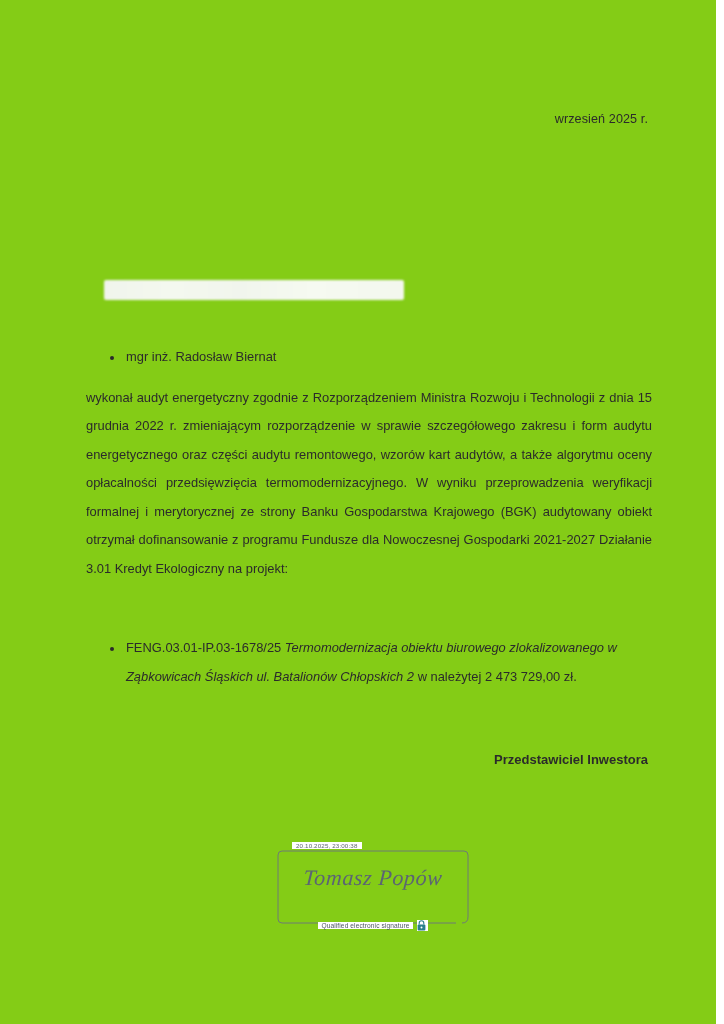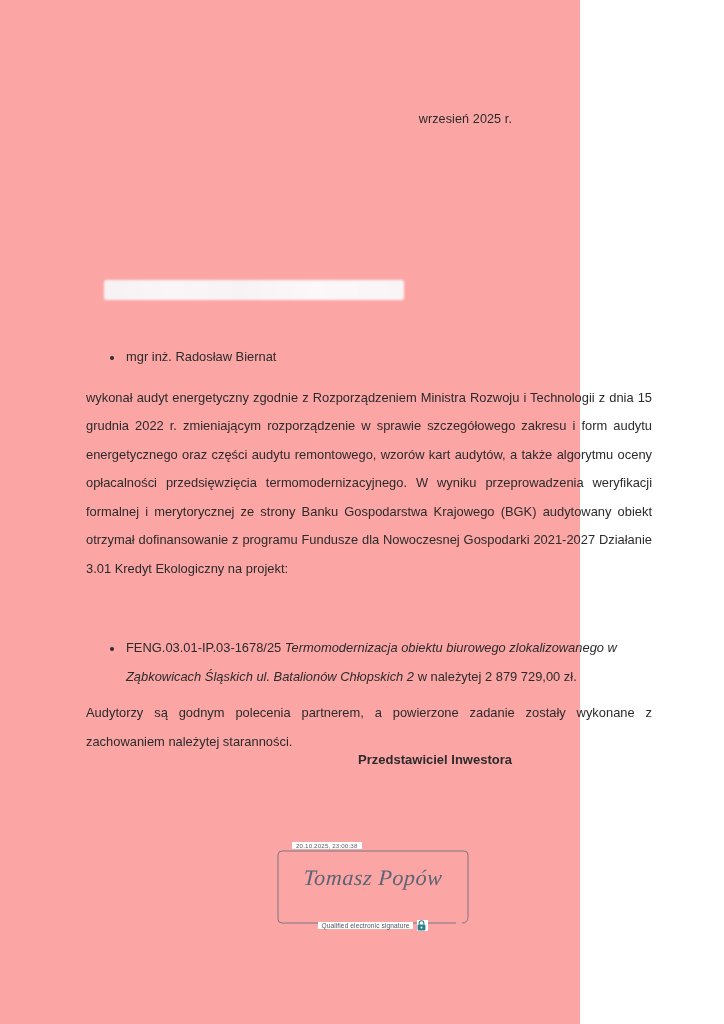--- a/index.html
+++ b/index.html
@@ -13,23 +13,23 @@
     height: 1024px;
     position: relative;
     font-family: "Liberation Sans", sans-serif;
     color: #231f20;
     overflow: hidden;
   }
 
   .page {
     position: absolute;
     left: 0; top: 0;
-    width: 580px;
+    width: 716px;
     height: 1024px;
-    background: #fca5a5;
+    background: #84cc16;
     box-sizing: border-box;
   }
 
   
   .date-line {
     position: absolute;
     right: 68px;
     top: 112px;
     font-size: 12.6px;
     letter-spacing: 0.1px;
@@ -209,27 +209,26 @@
     </ul>
 
     <div class="spacer-12"></div>
 
     <p class="para">wykonał audyt energetyczny zgodnie z Rozporządzeniem Ministra Rozwoju i Technologii z dnia 15 grudnia 2022 r. zmieniającym rozporządzenie w sprawie szczegółowego zakresu i form audytu energetycznego oraz części audytu remontowego, wzorów kart audytów, a także algorytmu oceny opłacalności przedsięwzięcia termomodernizacyjnego. W wyniku przeprowadzenia weryfikacji formalnej i merytorycznej ze strony Banku Gospodarstwa Krajowego (BGK) audytowany obiekt otrzymał dofinansowanie z programu Fundusze dla Nowoczesnej Gospodarki 2021-2027 Działanie 3.01 Kredyt Ekologiczny na projekt:</p>
 
     <div class="spacer-8"></div>
 
     <ul class="bullets">
       <li class="proj">
-        <span>FENG.03.01-IP.03-1678/25</span><span>&nbsp;</span><span class="ital">Termomodernizacja obiektu biurowego zlokalizowanego w Ząbkowicach Śląskich ul. Batalionów Chłopskich 2</span><span>&nbsp;</span><span>w należytej</span><span>&nbsp;</span><span>2 879 729,00 zł.</span>
+        <span>FENG.03.01-IP.03-1678/25</span><span>&nbsp;</span><span class="ital">Termomodernizacja obiektu biurowego zlokalizowanego w Ząbkowicach Śląskich ul. Batalionów Chłopskich 2</span><span>&nbsp;</span><span>w należytej</span><span>&nbsp;</span><span>2 473 729,00 zł.</span>
       </li>
     </ul>
 
     <div class="spacer-8"></div>
 
-    <p class="para">Audytorzy są godnym polecenia partnerem, a powierzone zadanie zostały wykonane z zachowaniem należytej staranności.</p>
 
   </div>
 
   <div class="rep-label">Przedstawiciel Inwestora</div>
 
   <div class="esign">
 
     <svg class="esign-frame" viewBox="0 0 194 76" preserveAspectRatio="none">
       <path d="M 14 2 L 6 2 Q 2 2 2 6 L 2 70 Q 2 74 6 74 L 180 74" fill="none" stroke="#6b7380" stroke-width="0.9"></path>
       <path d="M 98 2 L 188 2 Q 192 2 192 6 L 192 68 Q 192 74 186 74" fill="none" stroke="#6b7380" stroke-width="0.9"></path>

